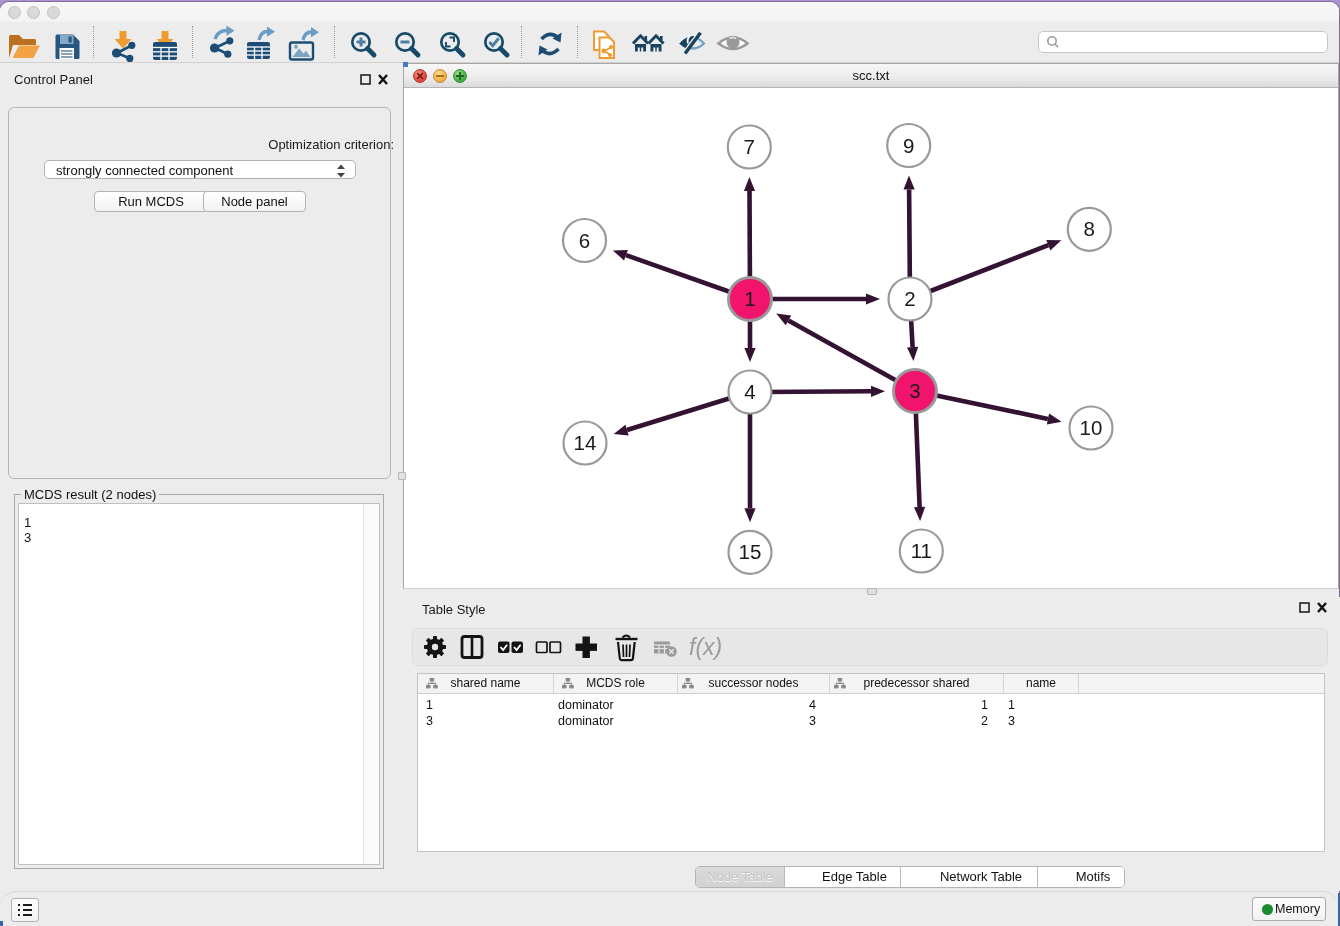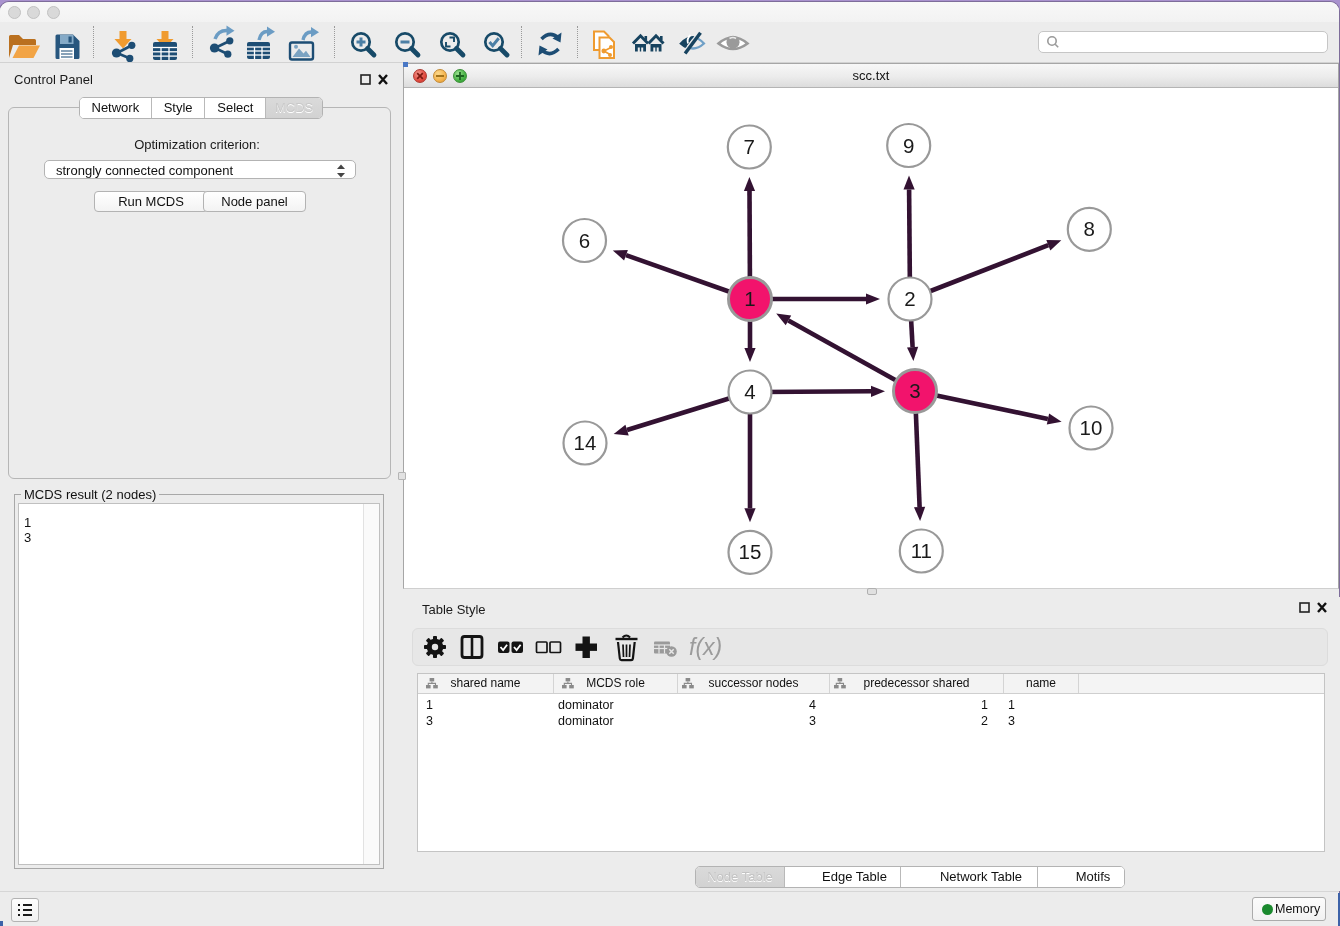--- a/index.html
+++ b/index.html
@@ -25,21 +25,21 @@
 .phead{font-size:13px;color:#1a1a1a;}
 .tabrow{position:absolute;z-index:3;display:flex;height:20px;border:1px solid #b3b3b3;
   border-radius:5px;overflow:hidden;background:#fff;}
 .tabrow div{font-size:13px;color:#111;text-align:center;line-height:20px;
   border-right:1px solid #b9b9b9;background:#fff;}
 .tabrow div:last-child{border-right:none;}
 .tabrow div.sel{background:linear-gradient(#dadada,#d2d2d2);color:#c9c9c9;
   text-shadow:0 1px 0 #fff;}
 #tabbox{position:absolute;left:8px;top:44px;width:381px;height:370px;border:1px solid #b6b6b6;
   border-radius:6px;background:#ececec;}
-#optlabel{position:absolute;top:74px;left:0;width:100%;text-align:center;font-size:13px;color:#1a1a1a;}
+#optlabel{position:absolute;top:74px;left:0;width:100%;text-align:right;font-size:13px;color:#1a1a1a;}
 #dropdown{position:absolute;left:44px;top:97px;width:312px;height:19px;background:#fff;
   border:1px solid #b3b3b3;border-radius:5px;font-size:13px;color:#111;line-height:20px;
   padding-left:11px;box-sizing:border-box;}
 .btn{position:absolute;height:21px;background:linear-gradient(#fff,#f3f3f3);
   border:1px solid #b3b3b3;border-radius:4px;font-size:13px;color:#111;
   text-align:center;line-height:20px;box-sizing:border-box;}
 #fieldset{position:absolute;left:14px;top:431px;width:368px;height:373px;
   border:1px solid #a8a8a8;}
 #fslegend{position:absolute;left:6px;top:-8px;background:#ececec;padding:0 3px;
   font-size:13px;color:#111;}
@@ -64,21 +64,21 @@
 .th{position:absolute;top:0;height:19px;border-right:1px solid #d4d4d4;
   font-size:12px;color:#111;text-align:center;line-height:19px;background:#f3f3f3;box-sizing:border-box;}
 .td{position:absolute;font-size:12.5px;color:#111;height:16px;line-height:16px;}
 #tptabs{position:absolute;display:flex;height:20px;border:1px solid #b3b3b3;
   border-radius:5px;overflow:hidden;background:#fff;left:292px;top:269px;gap:24px;}
 #tptabs div{font-size:13px;color:#111;text-align:center;line-height:20px;
   border-right:1px solid #b9b9b9;background:#fff;}
 #tptabs div:last-child{border-right:none;}
 #tptabs div.sel{background:linear-gradient(#dadada,#d2d2d2);color:#c3c3c3;text-shadow:0 1px 0 #fff;}
 
-#status{left:0;right:1px;bottom:0;height:34px;background:#ececec;border-top:1px solid #d6d6d6;}
+#status{left:0;right:1px;bottom:0;height:34px;background:#ececec;border-top:1px solid #d6d6d6;border-radius:17px;}
 #listbtn{position:absolute;left:11px;top:6px;width:28px;height:24px;
   background:linear-gradient(#fdfdfd,#f1f1f1);border:1px solid #b3b3b3;border-radius:3px;box-sizing:border-box;}
 #membtn{position:absolute;right:13px;top:5px;width:74px;height:24px;
   background:linear-gradient(#fcfcfc,#f2f2f2);border:1px solid #ababab;border-radius:3px;
   box-sizing:border-box;font-size:12.5px;color:#111;line-height:22px;padding-left:22px;}
 svg text{font-family:"Liberation Sans",sans-serif;}
 </style>
 </head>
 <body>
 <div class="win"></div>
@@ -244,26 +244,20 @@
       <line x1="12.2" y1="11.2" x2="15.2" y2="14.2" stroke="#9a9a9a" stroke-width="1.6"></line>
     </svg>
   </div>
 </div>
 <div class="abs" id="cp">
   <div class="phead" style="position:absolute;left:14px;top:9px">Control Panel</div>
   <svg width="36" height="14" style="position:absolute;left:358px;top:10px" viewBox="0 0 36 14">
     <rect x="3" y="2" width="9" height="9" fill="none" stroke="#222" stroke-width="1.6"></rect>
     <path d="M21,2 L29,11 M29,2 L21,11" stroke="#111" stroke-width="2.4"></path>
   </svg>
-  <div class="tabrow" style="left:79px;top:34px;width:242px">
-    <div style="width:71px">Network</div>
-    <div style="width:53px">Style</div>
-    <div style="width:60px">Select</div>
-    <div class="sel" style="width:56px">MCDS</div>
-  </div>
   <div id="tabbox"></div>
   <div id="optlabel">Optimization criterion:</div>
   <div id="dropdown">strongly connected component
     <svg width="12" height="16" style="position:absolute;right:8px;top:2px" viewBox="0 0 12 16">
       <path d="M2,6 L6,1.5 L10,6 Z" fill="#444"></path>
       <path d="M2,10 L6,14.5 L10,10 Z" fill="#444"></path>
     </svg>
   </div>
   <div class="btn" style="left:94px;top:128px;width:114px">Run MCDS</div>
   <div class="btn" style="left:203px;top:128px;width:103px">Node panel</div>

